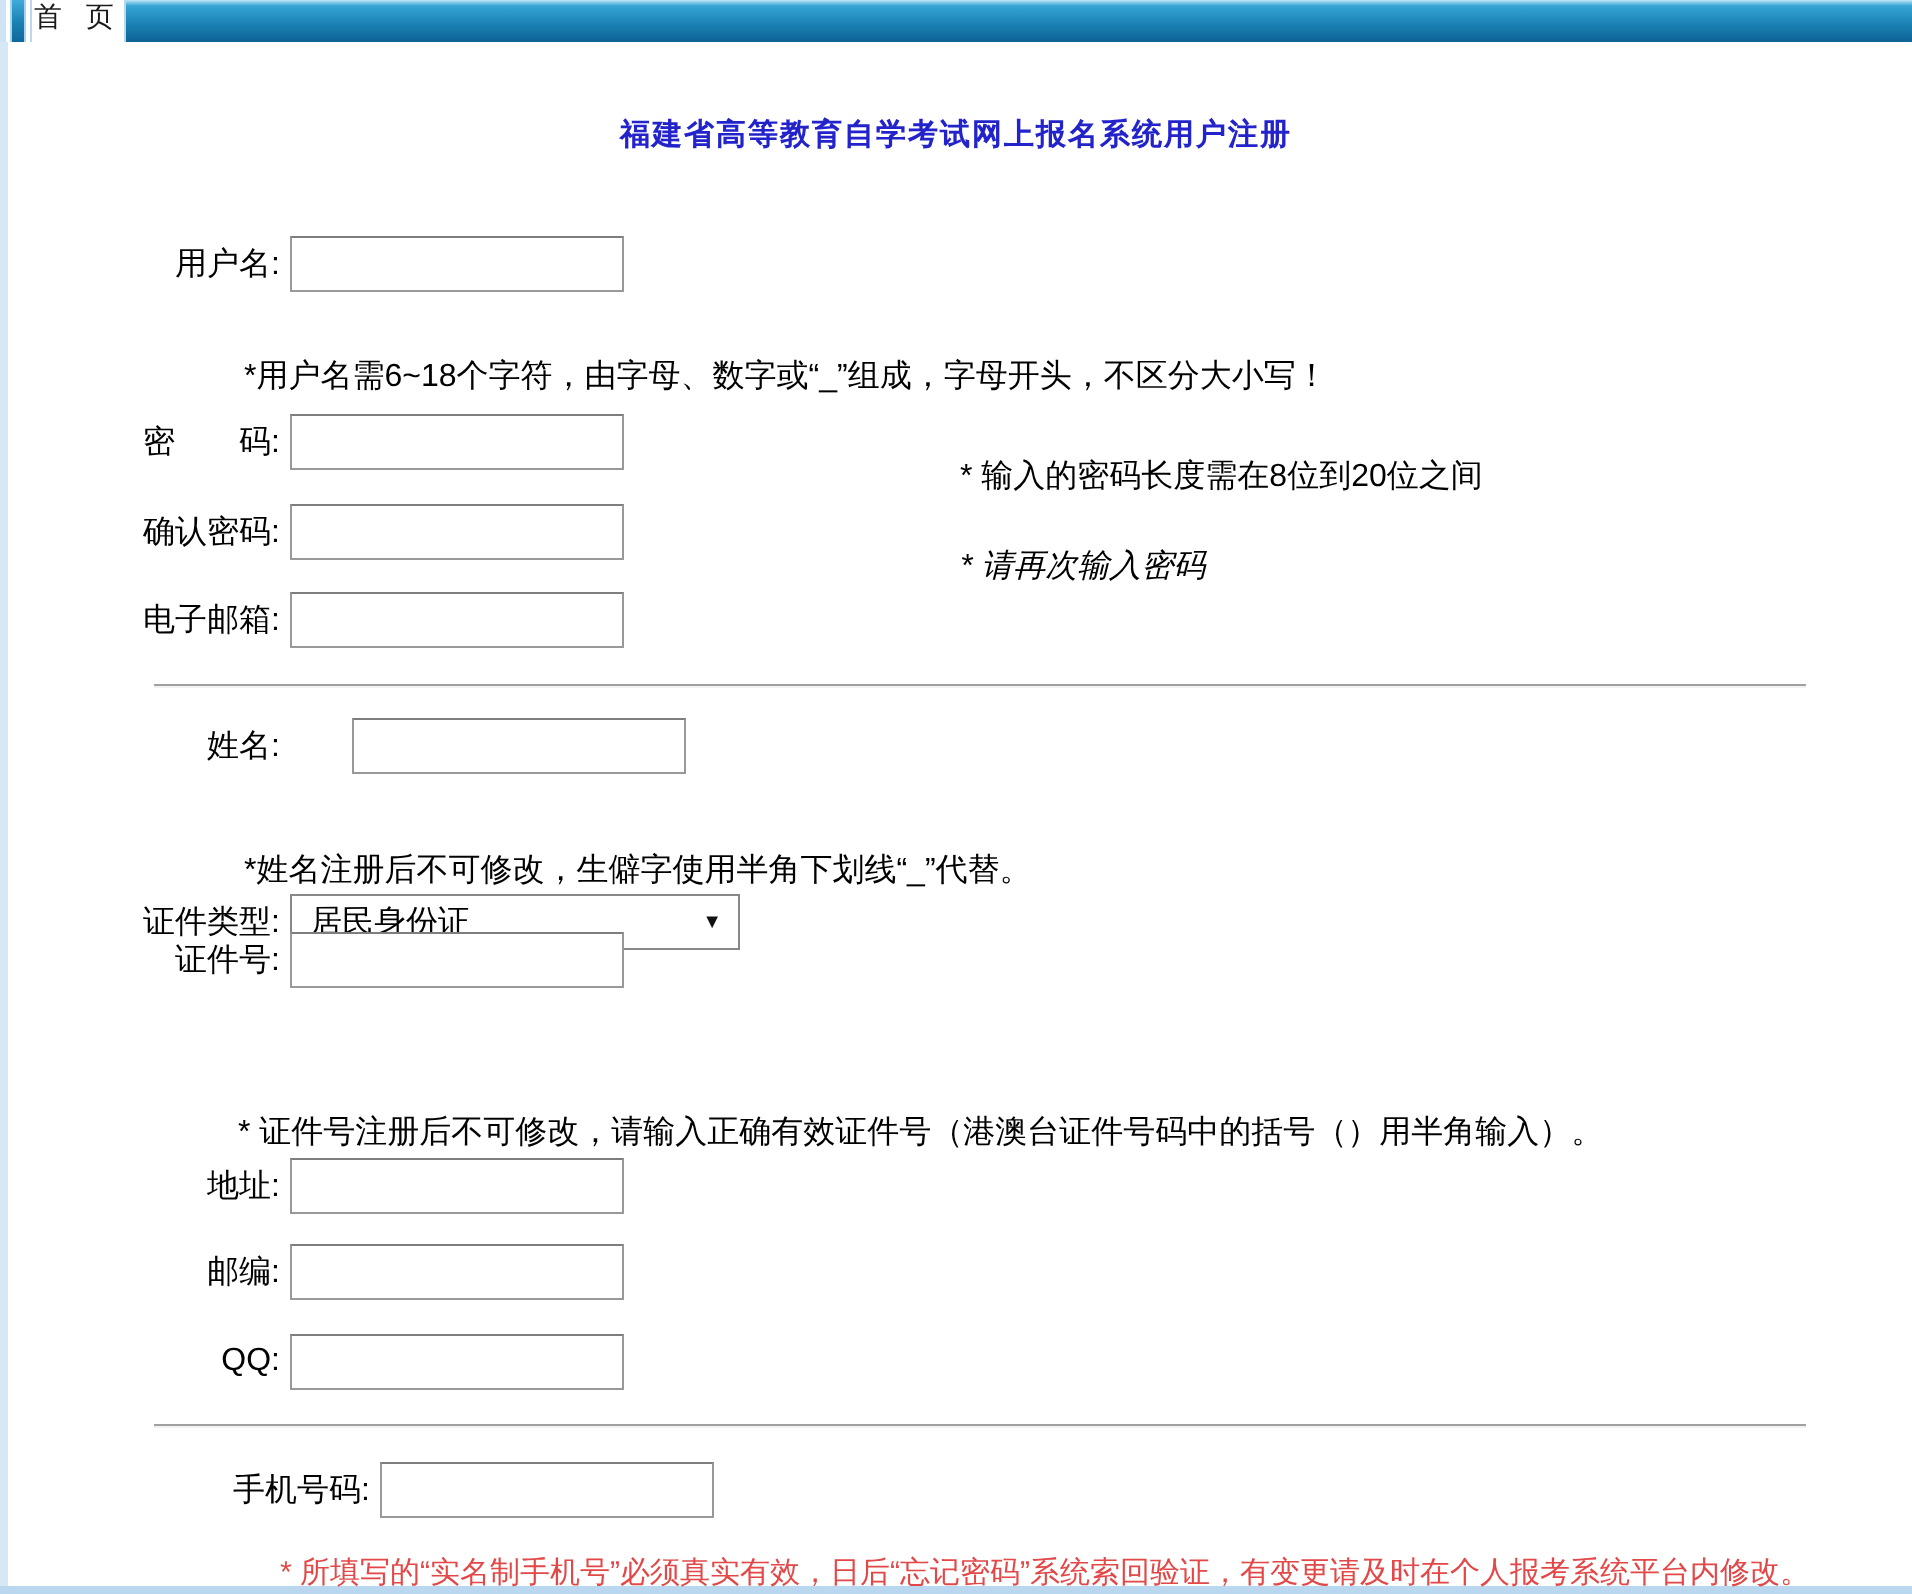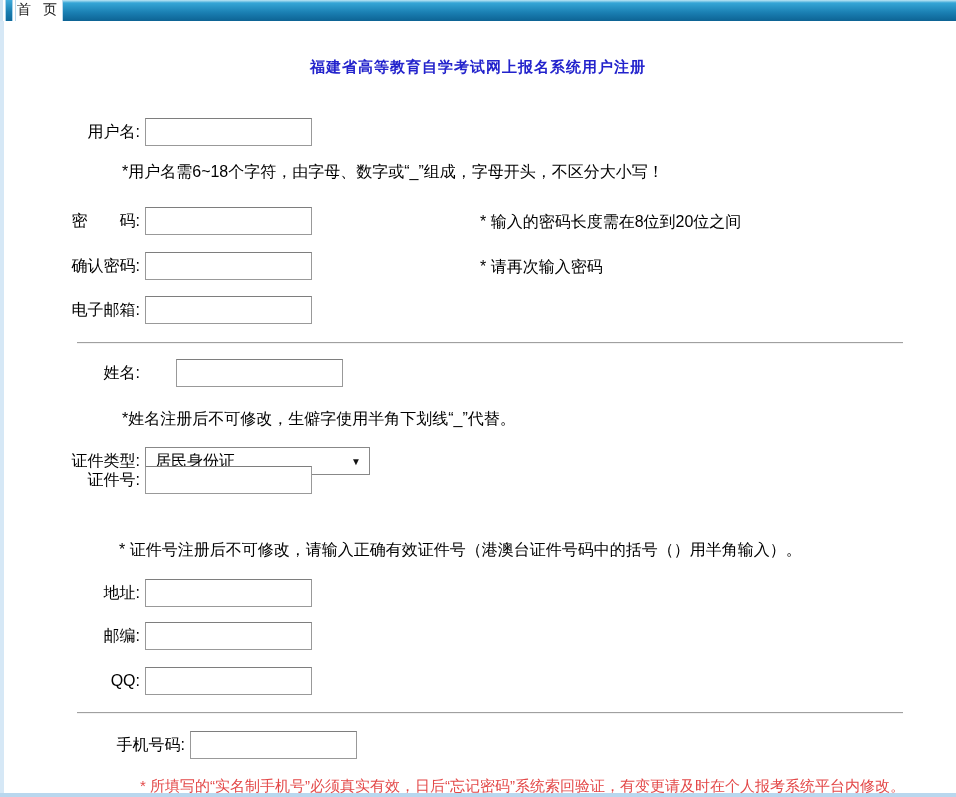--- a/index.html
+++ b/index.html
@@ -32,28 +32,28 @@
   .row{position:absolute;left:0;height:28px;display:flex;align-items:center;}
   .lbl{display:inline-block;width:140px;text-align:right;padding-right:5px;
     font-size:16px;color:#000;white-space:pre;}
   input.txt{width:167px;height:28px;box-sizing:border-box;border:1px solid #999;
     border-top-color:#7e7e7e;background:#fff;padding:0 4px;font-size:14px;outline:none;
     font-family:"Liberation Sans","DejaVu Sans",sans-serif;}
   .select-box{width:225px;height:28px;box-sizing:border-box;border:1px solid #888;
     background:#fff;display:flex;align-items:center;justify-content:space-between;
     padding:0 8px 0 9px;font-size:16px;cursor:default;}
   .select-box .caret{font-size:10px;color:#111;}
-  .hint{position:absolute;font-size:16px;color:#000;white-space:nowrap;}
+  .hint{position:absolute;font-size:16px;color:#000;white-space:nowrap;margin-top:16px;}
   .hint-red{position:absolute;font-size:15px;color:#e34848;white-space:nowrap;}
   .divider{position:absolute;left:77px;width:826px;height:2px;
     border-top:1px solid #a0a0a0;border-bottom:1px solid #f2f2f2;box-sizing:border-box;}
   
   #row-username{top:118px;}  #hint-username{top:162px;left:122px;}
   #row-password{top:207px;}  #hint-password{top:212px;left:480px;}
-  #row-confirm{top:252px;}   #hint-confirm{top:257px;left:480px;}
+  #row-confirm{top:252px;}   #hint-confirm{top:257px;left:480px;font-style:italic;}
   #row-email{top:296px;}
   #divider-1{top:342px;}
   #row-name{top:359px;gap:31px;}      #hint-name{top:409px;left:122px;}
   #row-idtype{top:447px;}
   #row-idnumber{top:466px;}  #hint-idnumber{top:540px;left:119px;}
   #row-address{top:579px;}
   #row-postcode{top:622px;}
   #row-qq{top:667px;}
   #divider-2{top:712px;}
   #row-mobile{top:731px;padding-left:45px;}    #hint-mobile{top:777px;left:140px;}

